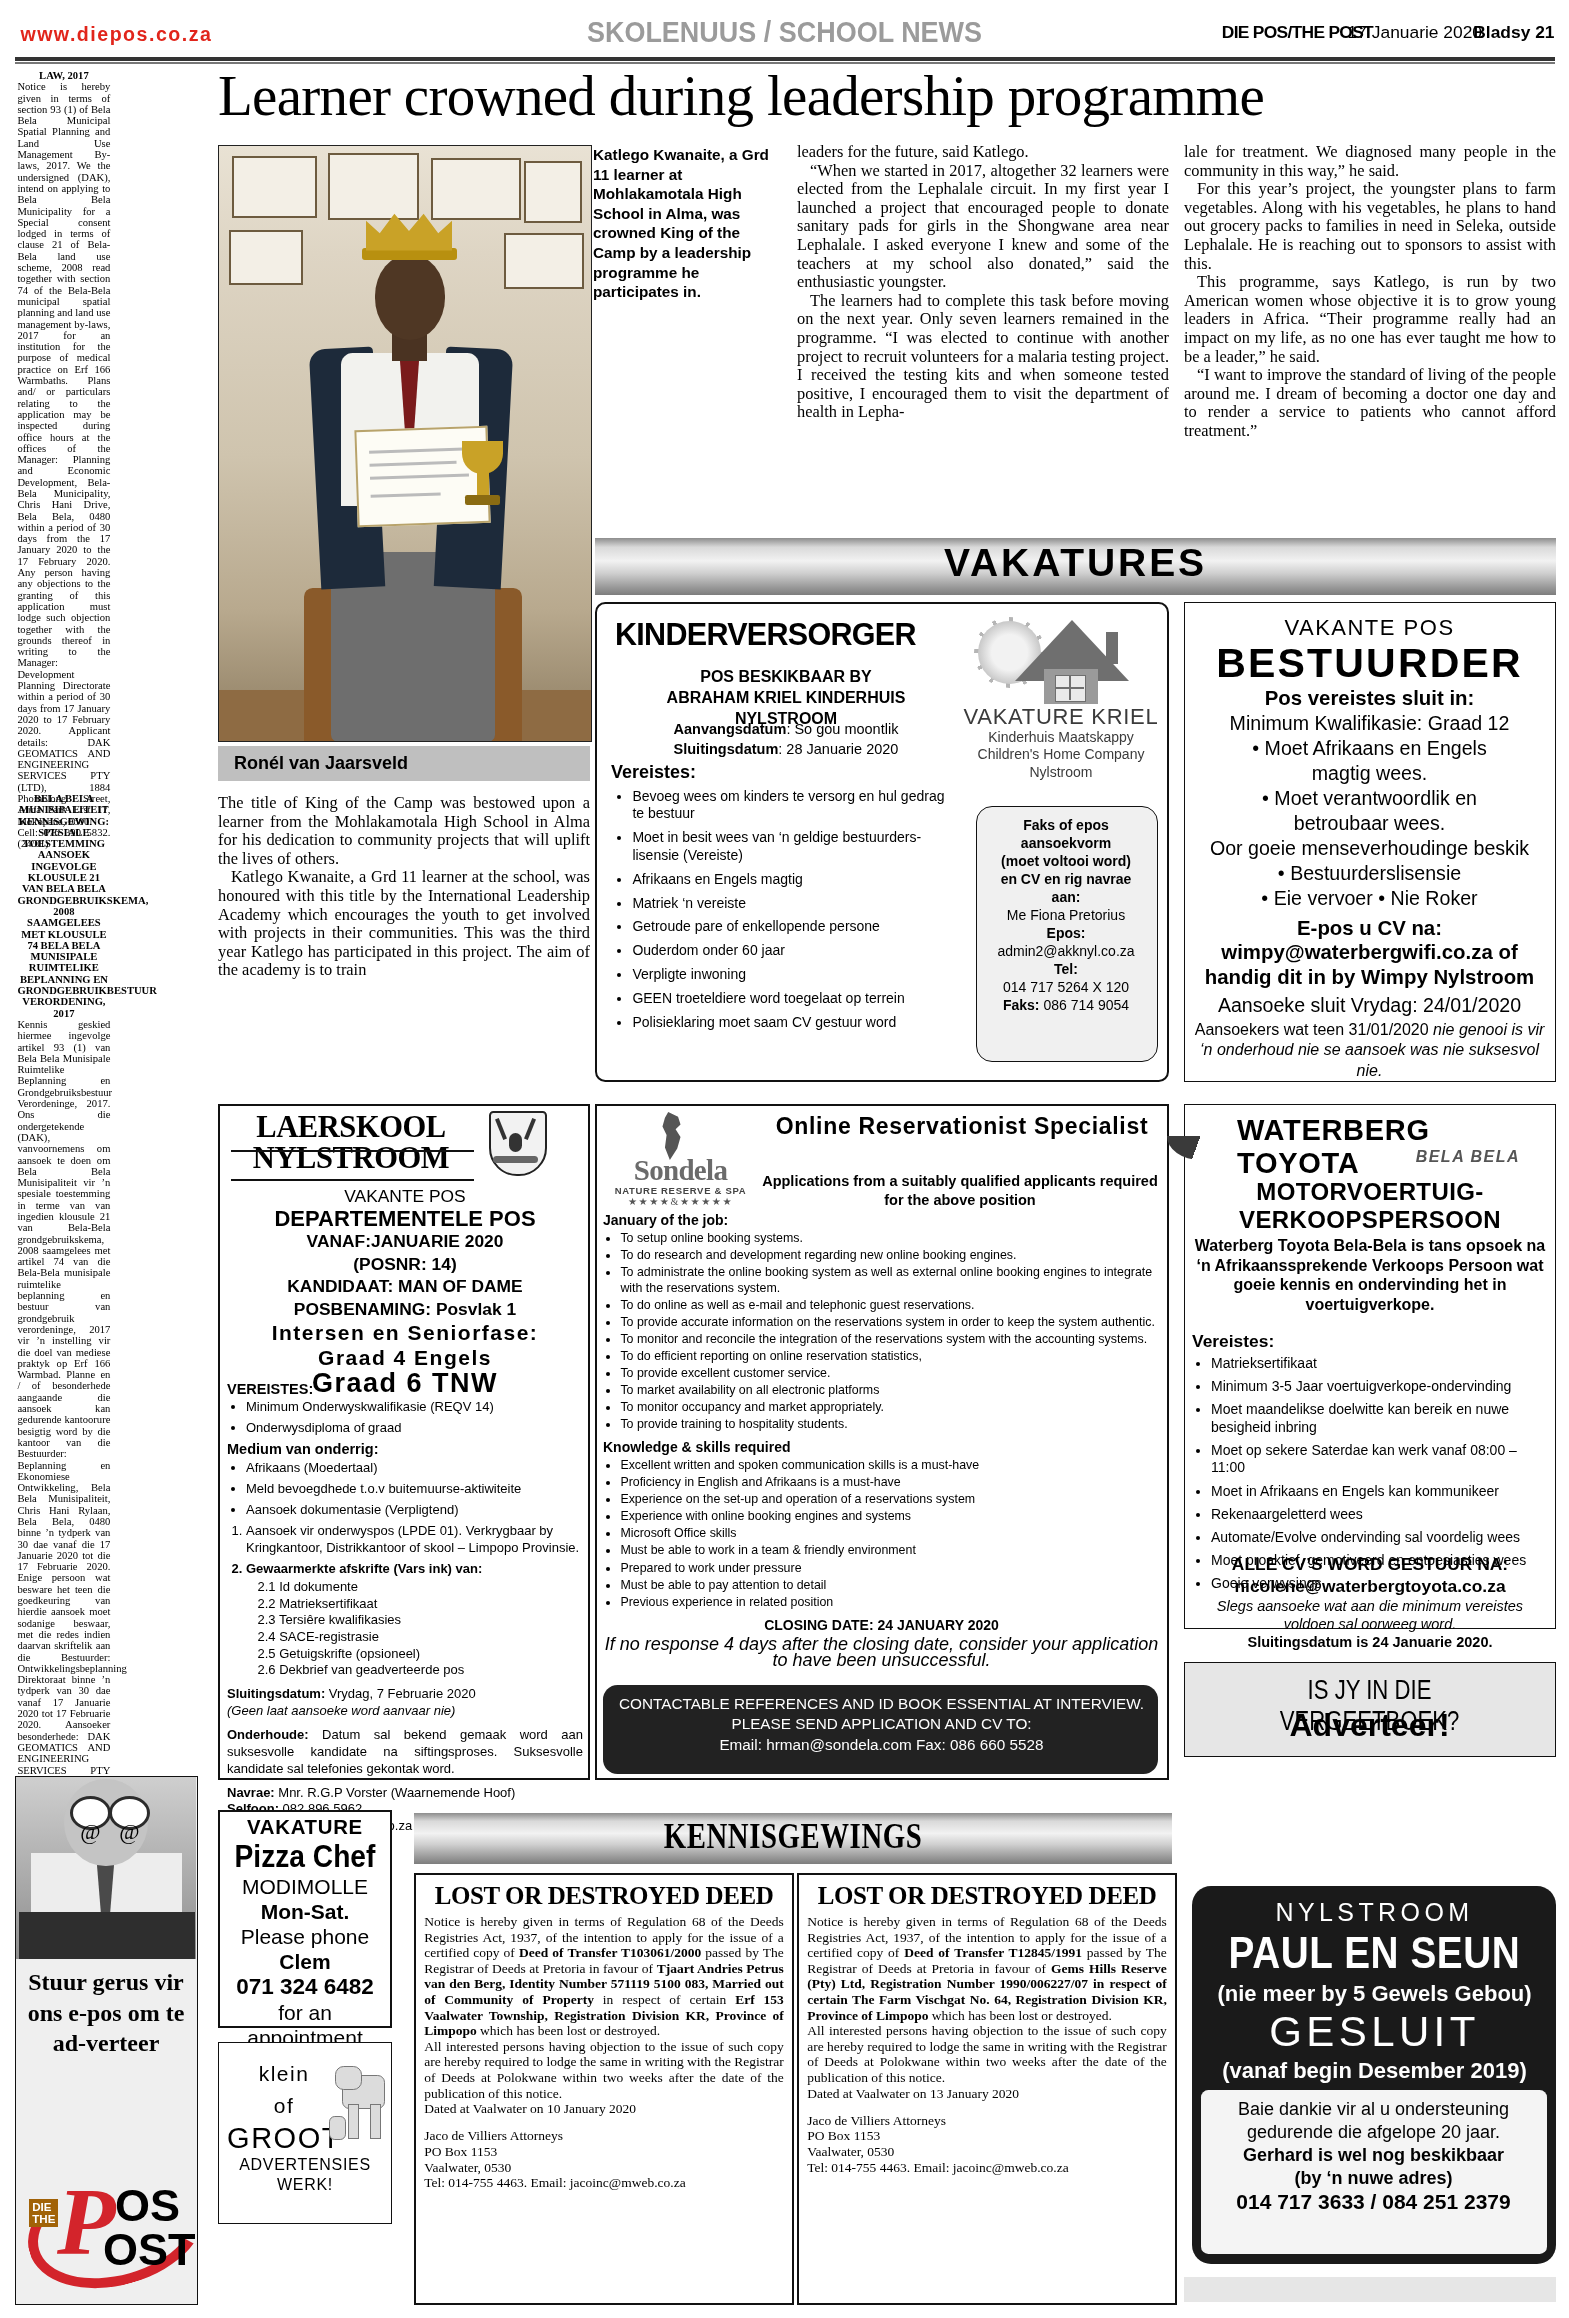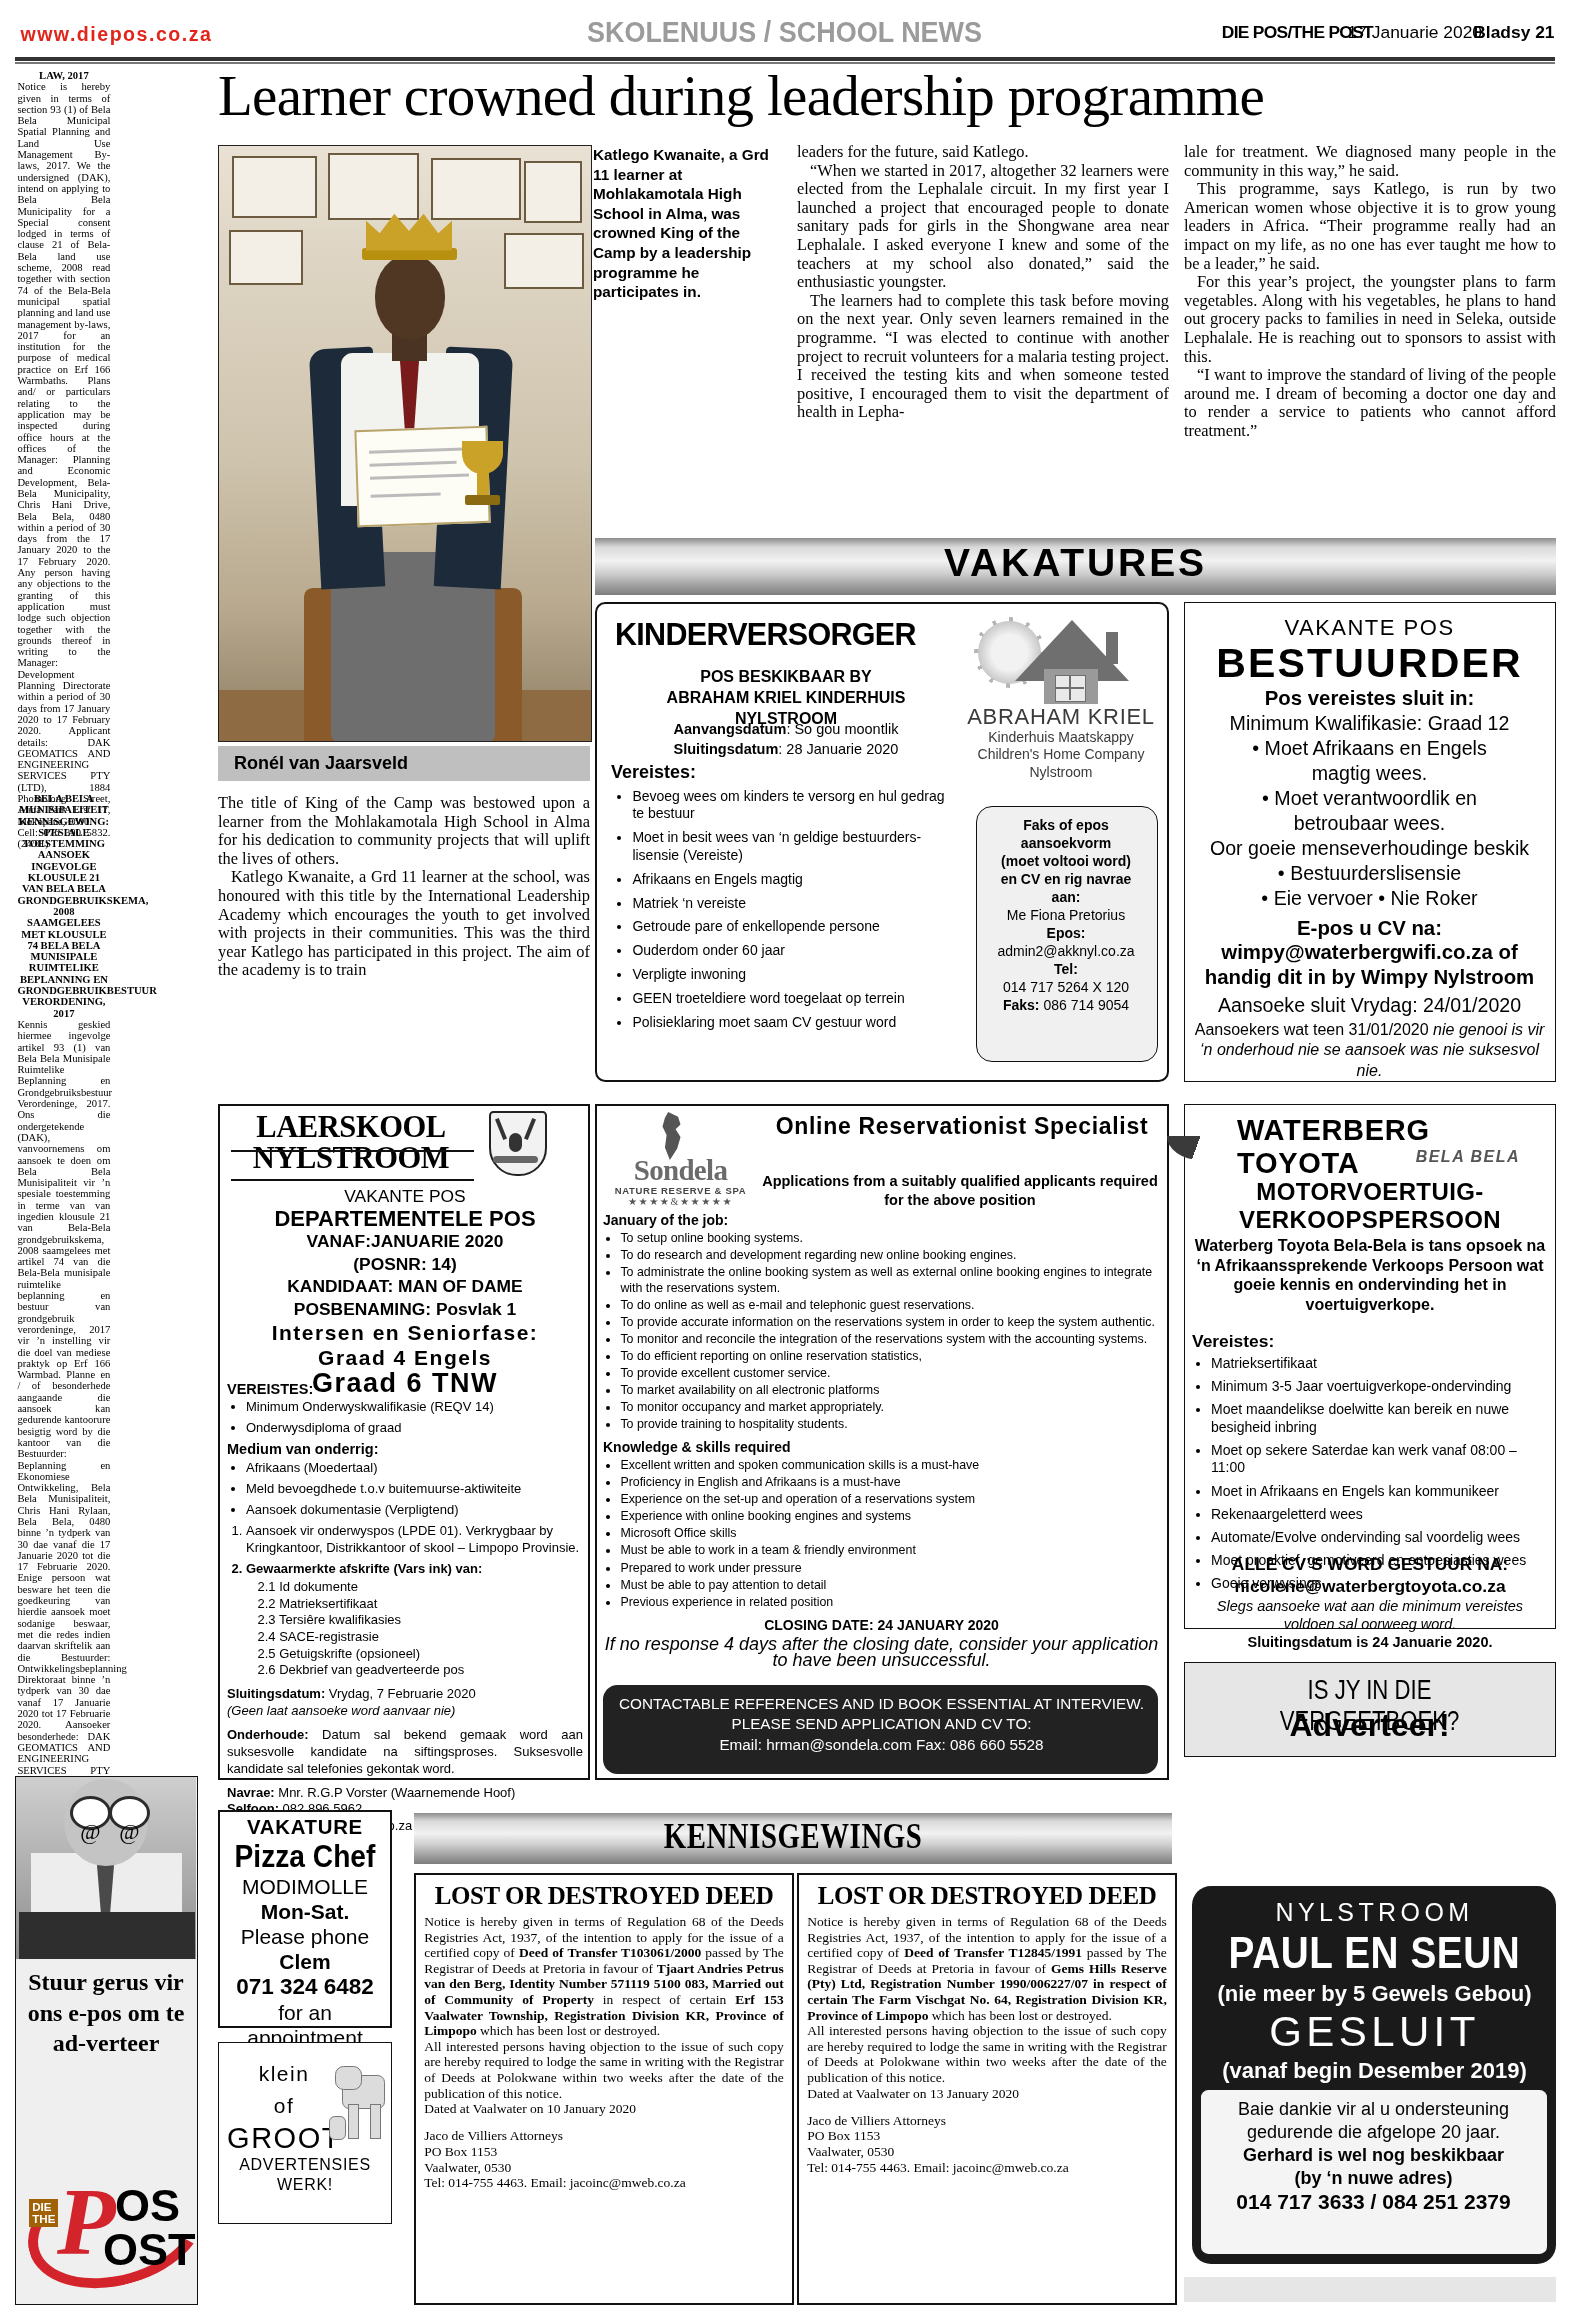--- a/index.html
+++ b/index.html
@@ -288,22 +288,22 @@
     <p>The title of King of the Camp was bestowed upon a learner from the Mohlakamotala High School in Alma for his dedication to community projects that will uplift the lives of others.</p>
     <p>Katlego Kwanaite, a Grd 11 learner at the school, was honoured with this title by the International Leadership Academy which encourages the youth to get involved with projects in their communities. This was the third year Katlego has participated in this project. The aim of the academy is to train</p>
   </div>
   <div class="abs artcol" id="art2">
     <p>leaders for the future, said Katlego.</p>
     <p>“When we started in 2017, altogether 32 learners were elected from the Lephalale circuit. In my first year I launched a project that encouraged people to donate sanitary pads for girls in the Shongwane area near Lephalale. I asked everyone I knew and some of the teachers at my school also donated,” said the enthusiastic youngster.</p>
     <p>The learners had to complete this task before moving on the next year. Only seven learners remained in the programme. “I was elected to continue with another project to recruit volunteers for a malaria testing project. I received the testing kits and when someone tested positive, I encouraged them to visit the department of health in Lepha-</p>
   </div>
   <div class="abs artcol" id="art3">
     <p>lale for treatment. We diagnosed many people in the community in this way,” he said.</p>
+    <p>For this year’s project, the youngster plans to farm vegetables. Along with his vegetables, he plans to hand out grocery packs to families in need in Seleka, outside Lephalale. He is reaching out to sponsors to assist with this.</p>
     <p>This programme, says Katlego, is run by two American women whose objective it is to grow young leaders in Africa. “Their programme really had an impact on my life, as no one has ever taught me how to be a leader,” he said.</p>
-    <p>For this year’s project, the youngster plans to farm vegetables. Along with his vegetables, he plans to hand out grocery packs to families in need in Seleka, outside Lephalale. He is reaching out to sponsors to assist with this.</p>
     <p>“I want to improve the standard of living of the people around me. I dream of becoming a doctor one day and to render a service to patients who cannot afford treatment.”</p>
   </div>
 
   <div class="abs" id="vak-banner"></div>
   <div class="abs" id="vak-text">VAKATURES</div>
 
   <div class="abs adbox" id="ad-kinder"></div>
   <div class="abs" id="kv-title">KINDERVERSORGER</div>
   <div class="abs" id="kv-sub">
     <div>POS BESKIKBAAR BY</div>
@@ -331,21 +331,21 @@
   <div class="abs" id="ak-logo">
     <div id="ak-sun-rays"></div>
     <div id="ak-sun"></div>
     <div id="ak-chimney"></div>
     <div id="ak-roof"></div>
     <div id="ak-house"></div>
     <div id="ak-win"></div>
     <div id="ak-win-v"></div>
     <div id="ak-win-h"></div>
   </div>
-  <div class="abs" id="ak-name">ABRAHAM KRIEL</div>
+  <div class="abs" id="ak-name">VAKATURE KRIEL</div>
   <div class="abs" id="ak-tag" style="white-space:pre-line">Kinderhuis Maatskappy
 Children's Home Company
 Nylstroom</div>
   <div class="abs" id="kv-contact"></div>
   <div class="abs" id="kv-contact-txt">
     <div class="b">Faks of epos</div>
     <div class="b">aansoekvorm</div>
     <div class="b">(moet voltooi word)</div>
     <div class="b">en CV en rig navrae</div>
     <div class="b">aan:</div>

